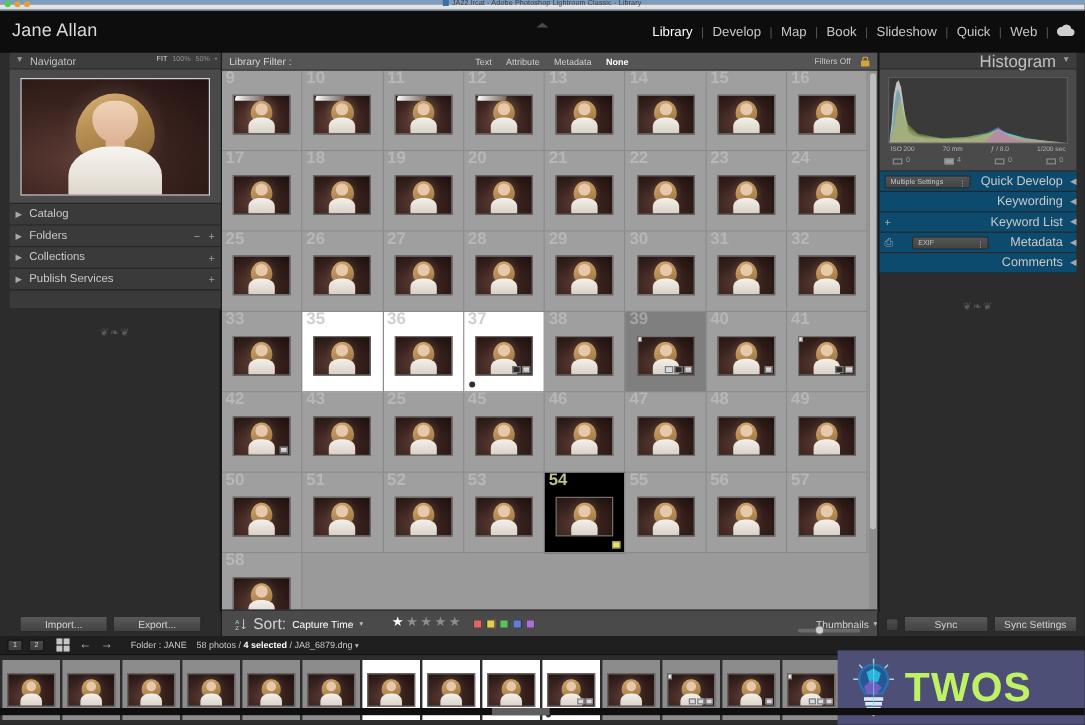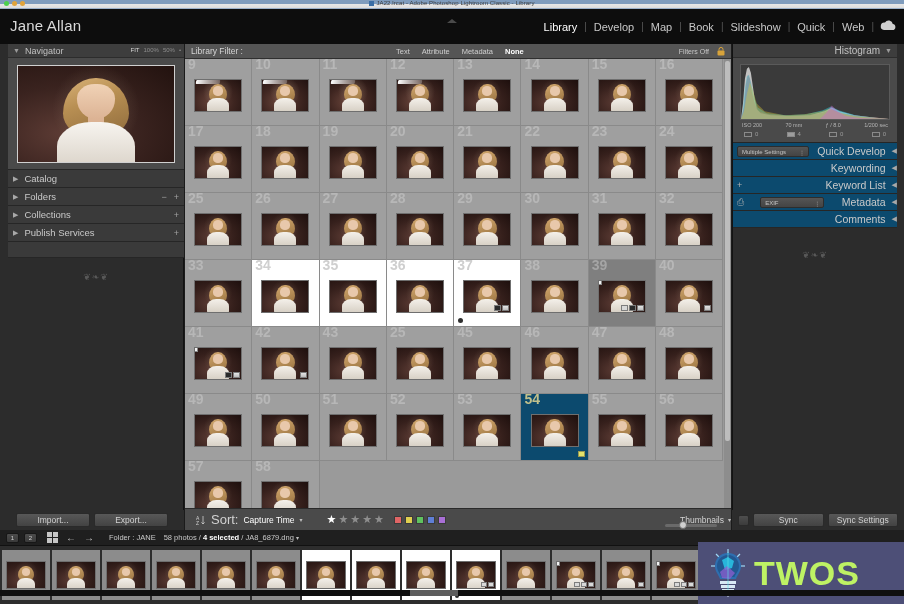--- a/index.html
+++ b/index.html
@@ -133,21 +133,21 @@
   
   .right-panel {
     position:absolute; right:0; top:44px; width:172px; height:466px;
     background:#2c2c2c; border-left:1px solid #121212;
   }
   .rp-inner { position:absolute; left:0; top:0; width:164px; bottom:0; }
   .rp-header {
     height:14px; background:#3d3d3d; display:flex; align-items:center;
     justify-content:flex-end; padding-right:5px; border-bottom:1px solid #2c2c2c;
   }
-  .rp-header .ttl { font-size:10px; color:#c0c0c0; }
+  .rp-header .ttl { font-size:14px; color:#c0c0c0; }
   .rp-header .tri { margin-left:5px; color:#9a9a9a; font-size:7px; }
 
   .histo-wrap { background:#4a4a4a; padding:6px 7px 3px 7px; border-bottom:1px solid #262626; }
   .histo {
     position:relative; height:56px; background:#3a3a3a; border:1px solid #5a5a5a; overflow:hidden;
   }
   .histo svg { display:block; width:100%; height:100%; }
   .histo-meta {
     display:flex; justify-content:space-between; padding:2px 2px 0 2px;
     font-size:5.5px; color:#b5b5b5;
@@ -226,21 +226,21 @@
   }
   .cell {
     position:relative; height:67px;
     background:#9f9f9f;
     border-right:1px solid #8a8a8a;
     border-bottom:1px solid #8a8a8a;
     display:flex; align-items:center; justify-content:center;
   }
   .cell.sel { background:#7f7f7f; }
   .cell.active { background:#ffffff; }
-  .cell.label-yellow { background:#0c4a6e; }
+  .cell.label-yellow { background:#000000; }
   .cell .idx {
     position:absolute; left:3px; top:-2px;
     font-size:14px; color:#b7b7b7; font-weight:bold; line-height:1;
     font-family:"Liberation Sans", sans-serif;
   }
   .cell.active .idx { color:#cfcfcf; }
   .cell.sel .idx { color:#a5a5a5; }
   .cell.label-yellow .idx { color:#c0c08c; }
   .thumb {
     width:48px; height:33px; margin-top:6px;
@@ -721,28 +721,20 @@
 
         <div class="cell">
             <span class="idx">33</span>
             <div class="thumb">
               <div class="h"></div>
               <div class="f"></div>
               <div class="s"></div>
             </div>
           </div>
         <div class="cell active">
-            <span class="idx">34</span>
-            <div class="thumb">
-              <div class="h"></div>
-              <div class="f"></div>
-              <div class="s"></div>
-            </div>
-          </div>
-        <div class="cell active">
             <span class="idx">35</span>
             <div class="thumb">
               <div class="h"></div>
               <div class="f"></div>
               <div class="s"></div>
             </div>
           </div>
         <div class="cell active">
             <span class="idx">36</span>
             <div class="thumb">

